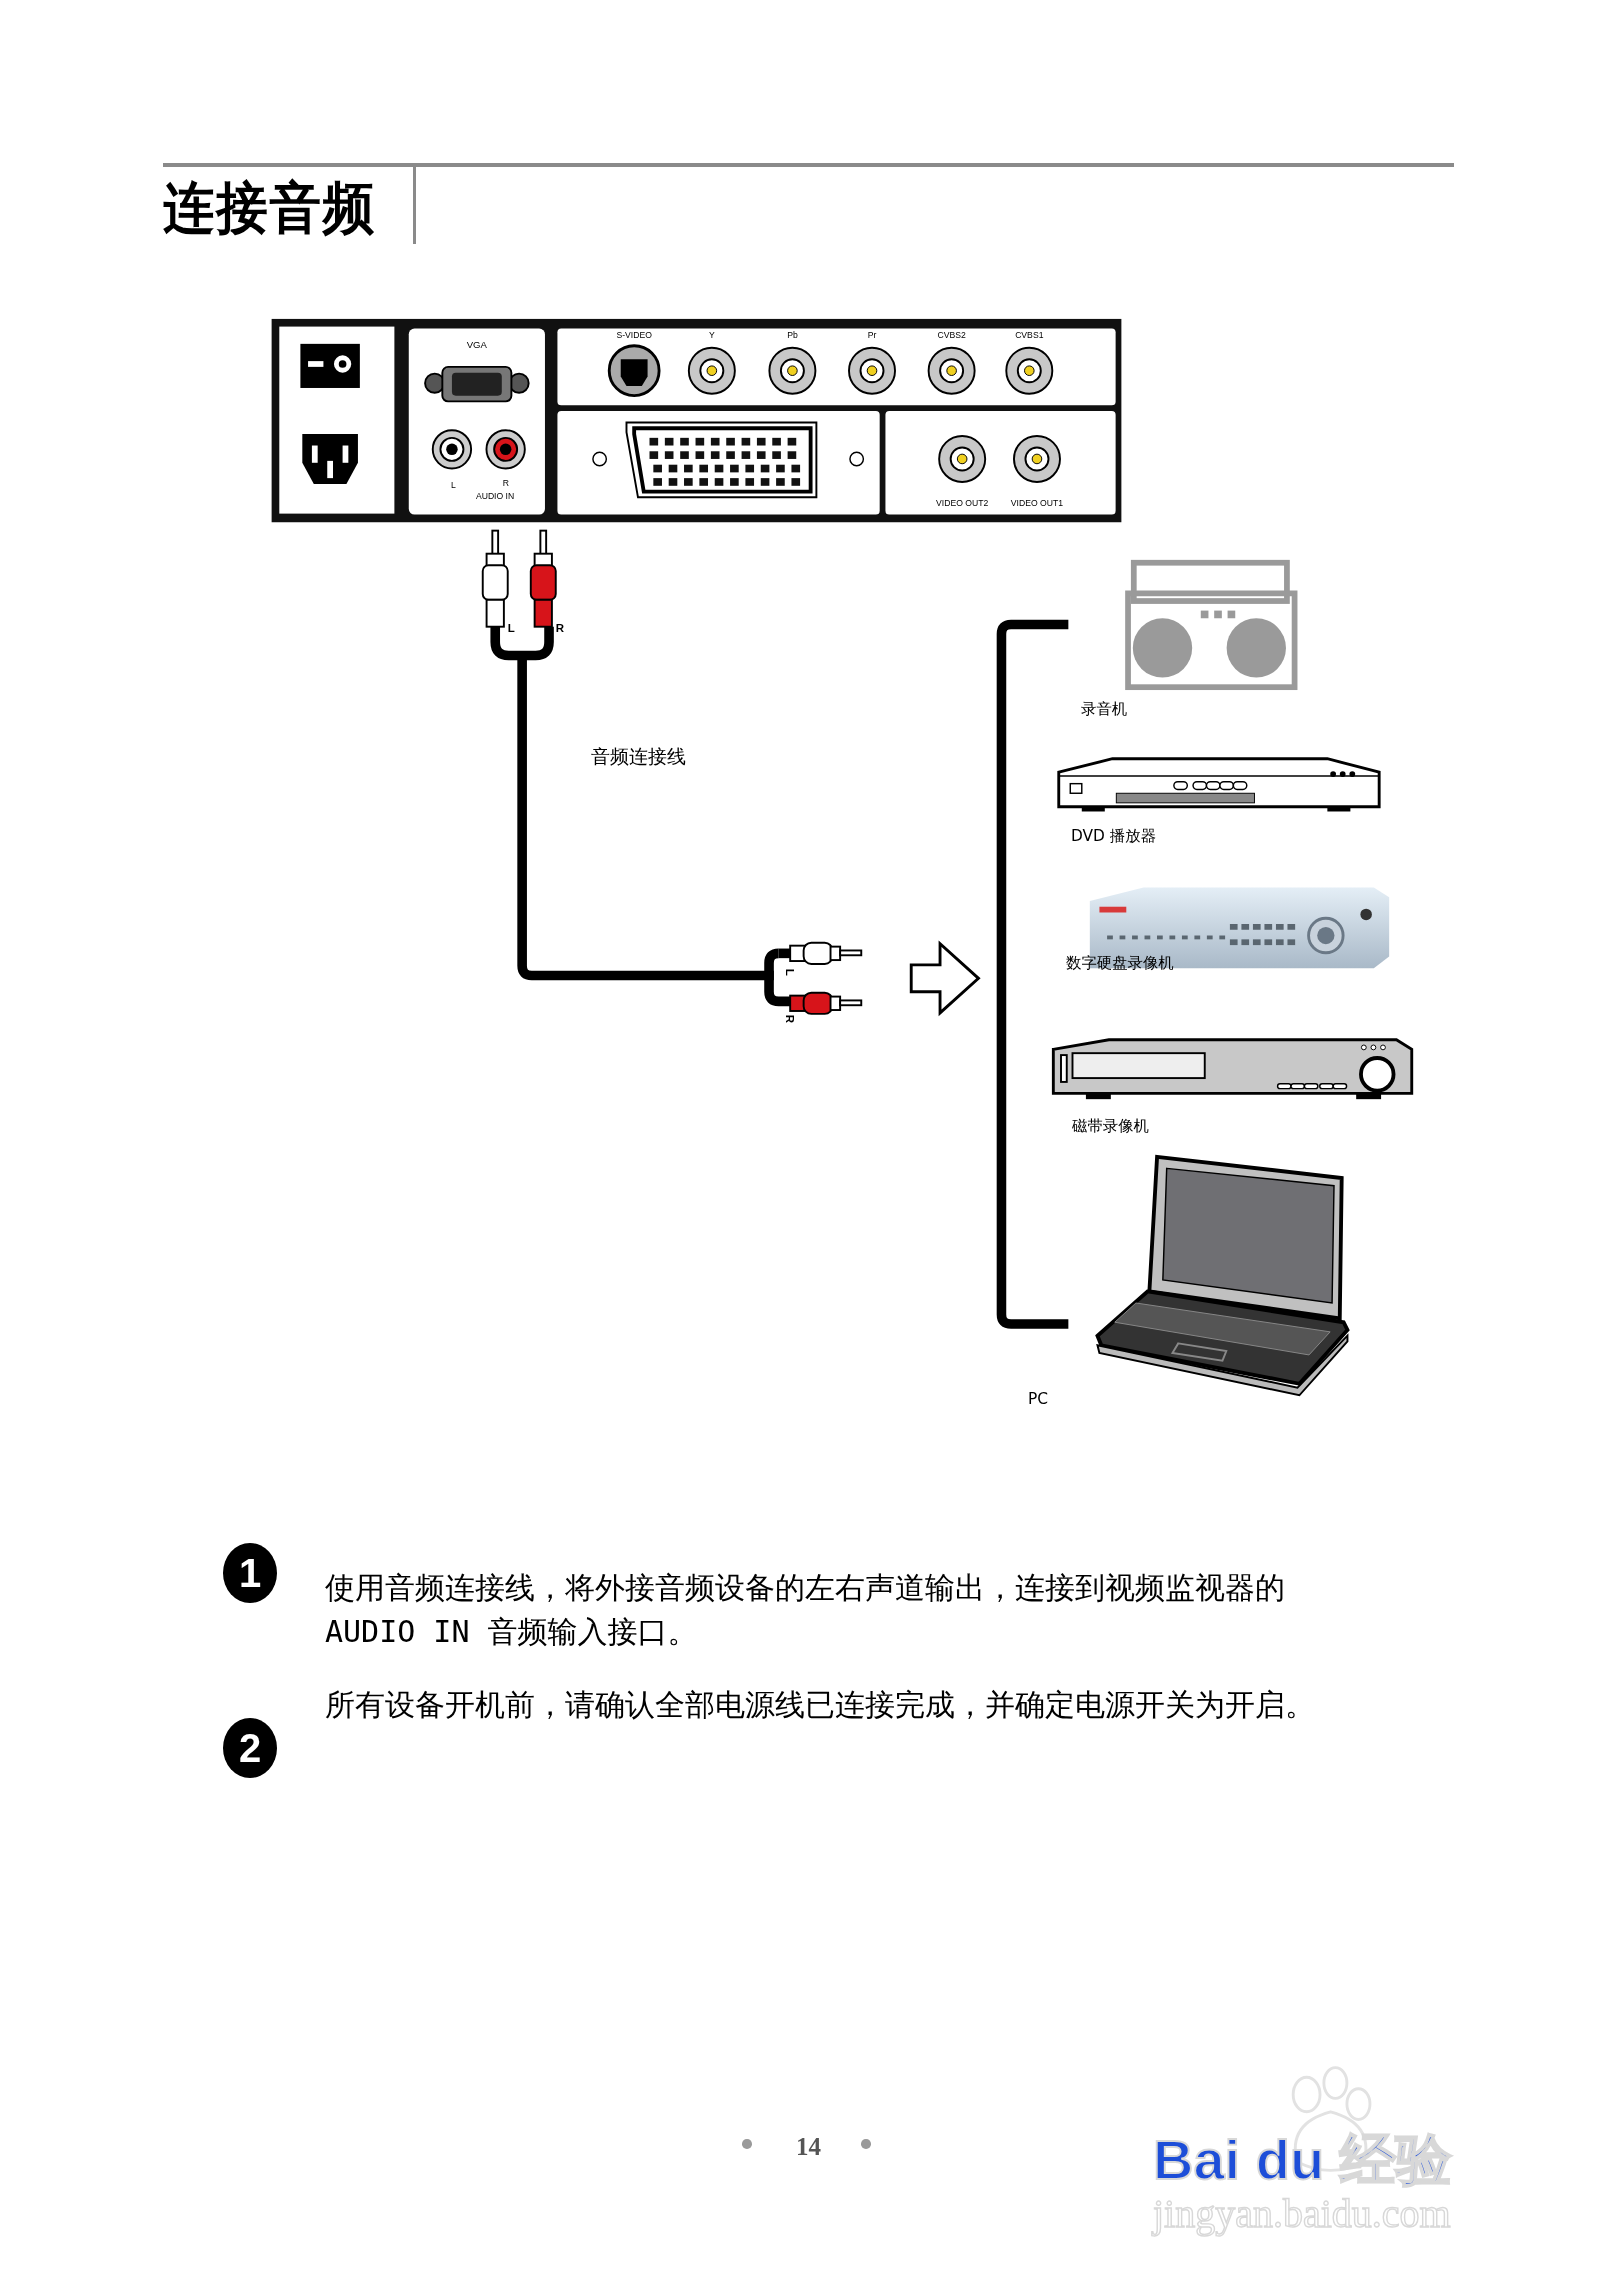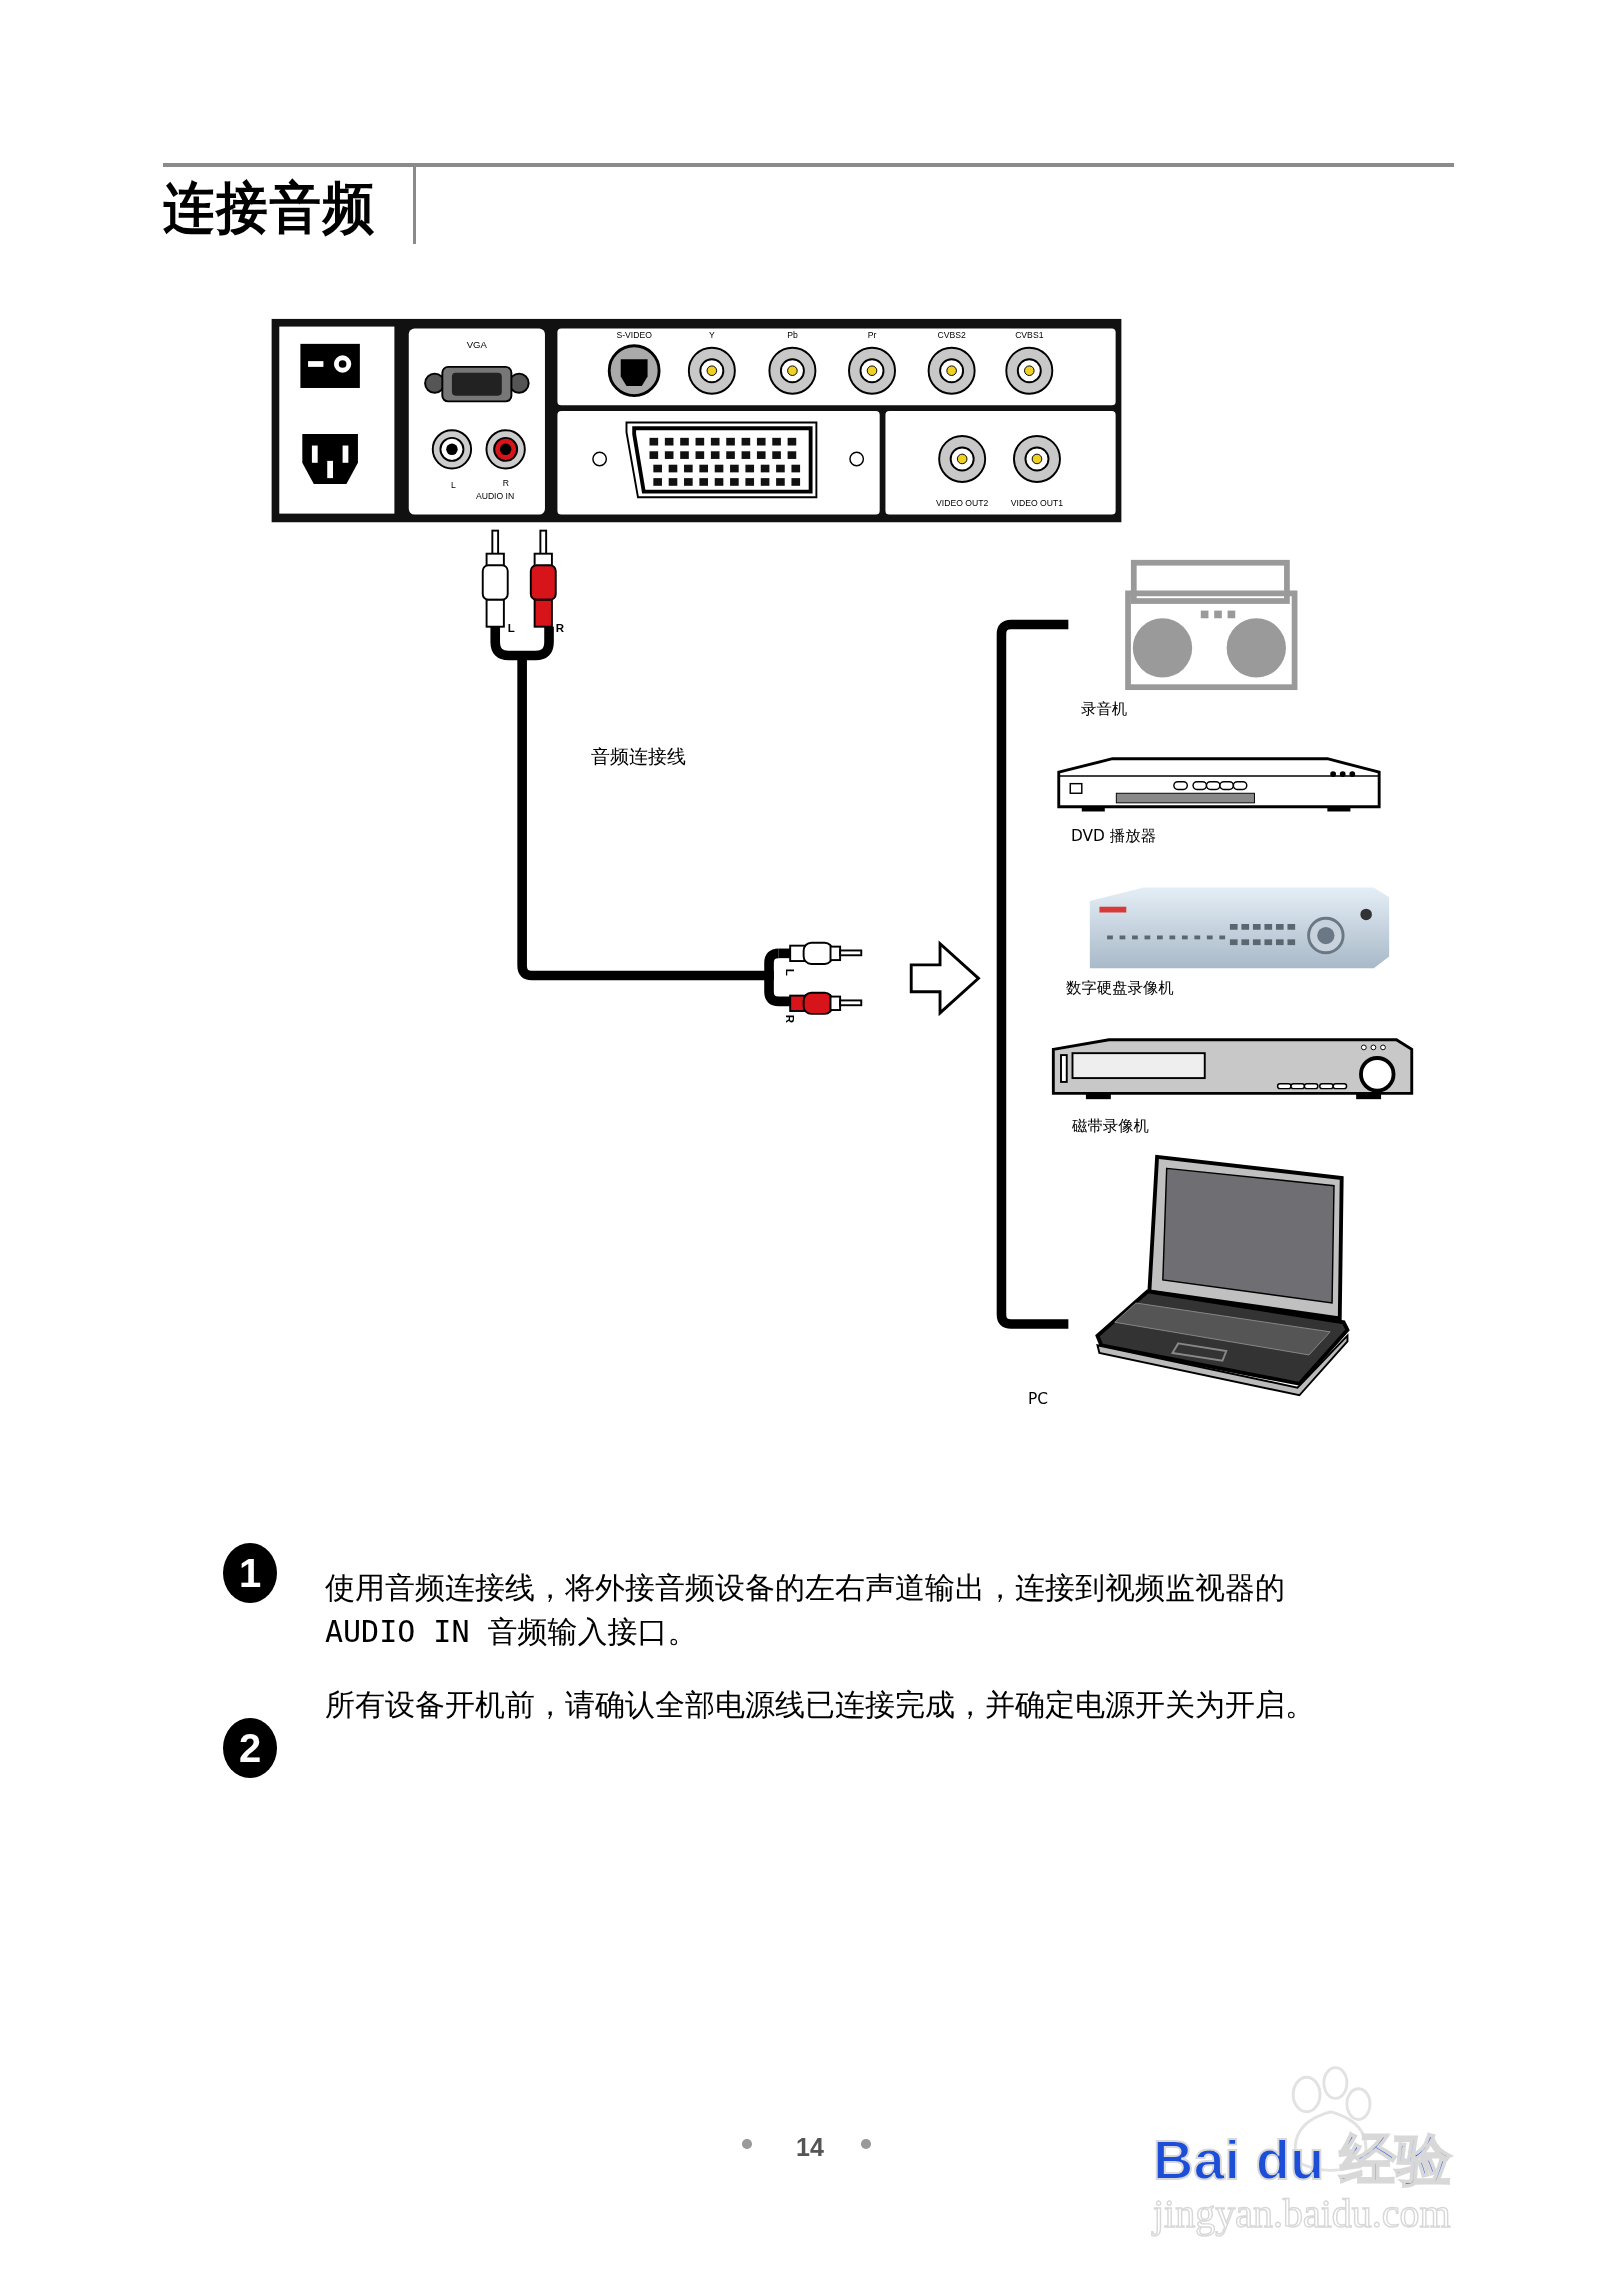--- a/index.html
+++ b/index.html
@@ -10,21 +10,21 @@
   .title-vrule { left:413px; top:167px; width:2.9px; height:77px; background:#8a8a8a; }
   .page-title { left:163px; top:171px; font-size:56px; font-weight:bold; letter-spacing:1.9px;
                 font-family:"DejaVu Sans", sans-serif; transform:scaleX(0.92); transform-origin:left top; }
   svg text { font-family:"Liberation Sans", sans-serif; }
   .dev-label { font-size:15.4px; width:288px; }
   .cable-label { left:580px; top:744px; font-size:19px;margin-left:11px; }
   .step-badge { width:54px; height:60px; border-radius:50%; background:#000; color:#fff;
                 font-weight:bold; font-size:40px; display:flex; align-items:center; justify-content:center;
                 font-family:"Liberation Sans", sans-serif; }
   .step-text { font-size:30px; line-height:44px; font-family:"DejaVu Sans Mono", monospace; }
-  .page-number { left:796px; top:2133px; font-size:25px; font-weight:bold; color:#555; font-family:Liberation Sans, sans-serif; }
+  .page-number { left:796px; top:2133px; font-size:25px; font-weight:bold; color:#555; font-family:Liberation Serif, serif; }
   .page-dot { width:9.6px; height:9.6px; border-radius:50%; background:#9a9a9a; }
   .watermark { left:1153px; top:2056px; }
 </style>
 </head>
 <body>
 
 <div class="abs title-rule"></div>
 <div class="abs title-vrule"></div>
 <div class="abs page-title">连接音频</div>
 
@@ -275,21 +275,21 @@
       <rect x="162" y="66" width="8" height="6" fill="#5a6670"></rect>
       <rect x="174" y="66" width="8" height="6" fill="#5a6670"></rect>
       <rect x="186" y="66" width="8" height="6" fill="#5a6670"></rect>
       <rect x="198" y="66" width="8" height="6" fill="#5a6670"></rect>
       <rect x="210" y="66" width="8" height="6" fill="#5a6670"></rect>
     </g>
   <circle cx="250" cy="62" r="18" fill="#c8d2dc" stroke="#6a7886" stroke-width="3"></circle>
   <circle cx="250" cy="62" r="9" fill="#6a7886"></circle>
   <circle cx="292" cy="40" r="6" fill="#333"></circle>
 </svg>
-<div class="abs dev-label" style="left:1066px;top:978px">数字硬盘录像机</div>
+<div class="abs dev-label" style="left:1066px;top:953px">数字硬盘录像机</div>
 
 <svg class="abs" style="left:1051px;top:1034px" width="365" height="69" viewBox="0 0 380 72">
   <path d="M2 16 L60 6 H360 L376 16 V62 H2 Z" fill="#c8c8c8" stroke="#000" stroke-width="3"></path>
   <rect x="10" y="22" width="6" height="28" fill="#fff" stroke="#000" stroke-width="2"></rect>
   <rect x="22" y="20" width="138" height="26" fill="#eee" stroke="#000" stroke-width="2"></rect>
   <g fill="#fff" stroke="#000" stroke-width="1.5">
       <rect x="236" y="52" width="14" height="5" rx="2.5"></rect>
       <rect x="250" y="52" width="14" height="5" rx="2.5"></rect>
       <rect x="264" y="52" width="14" height="5" rx="2.5"></rect>
       <rect x="280" y="52" width="14" height="5" rx="2.5"></rect>

